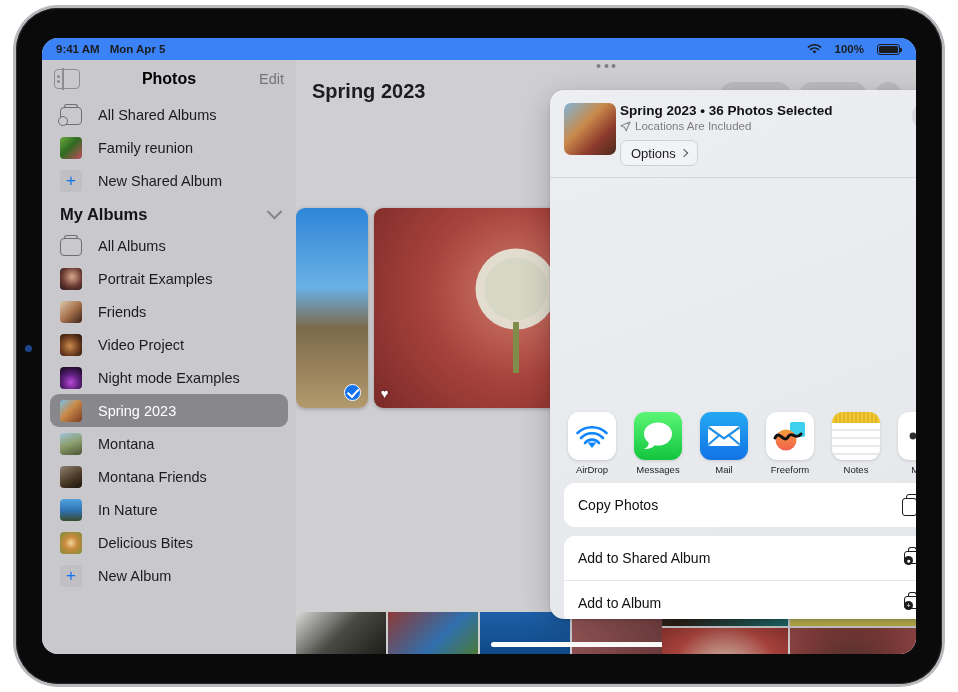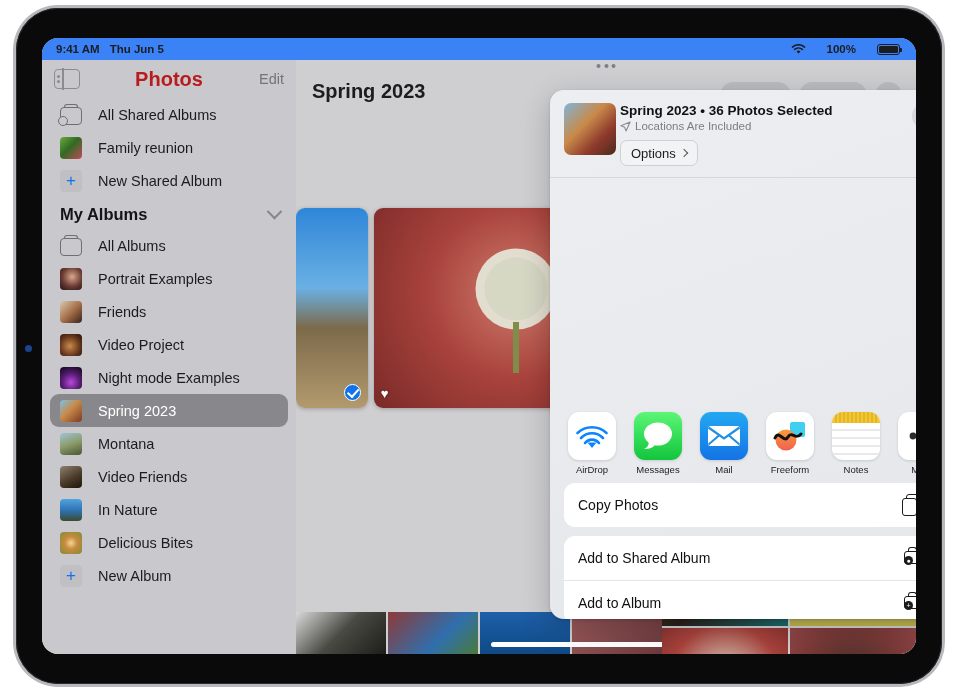--- a/index.html
+++ b/index.html
@@ -35,21 +35,21 @@
 
   
   #statusbar {
     position: absolute; left: 0; top: 0; width: 100%; height: 22px;
     display: flex; align-items: center; justify-content: space-between;
     padding: 0 16px 0 14px;
     font-size: 11.5px; font-weight: bold; color: #1c1c1e;
     background: #3b82f6;
   }
   #status-left { display: flex; gap: 10px; }
-  #status-right { display: flex; align-items: center; gap: 21px; }
+  #status-right { display: flex; align-items: center; gap: 13px; }
   .batt {
     width: 23px; height: 11px; border-radius: 3px;
     border: 1.2px solid #1c1c1e; position: relative; display:inline-block;
   }
   .batt::after {
     content: ""; position: absolute; right: -3px; top: 3px;
     width: 2px; height: 4px; border-radius: 0 1px 1px 0; background: #1c1c1e;
   }
   .batt i {
     position: absolute; left: 1px; top: 1px; bottom: 1px; right: 1px;
@@ -76,21 +76,21 @@
   #sb-toggle::before {
     content: ""; position: absolute; left: 7px; top: -1.6px; bottom: -1.6px;
     width: 1.6px; background: #8b8b90;
   }
   #sb-toggle::after {
     content:""; position:absolute; left:2px; top:5px; width:3px; height:3px;
     border-radius:50%; background:#8b8b90; box-shadow:0 5px 0 #8b8b90;
   }
   #sb-title {
     position: absolute; left: 0; right: 0; text-align: center;
-    font-size: 20px; font-weight: bold; color: #b91c1c;
+    font-size: 16px; font-weight: bold; color: #000000;
   }
   #sb-edit { margin-left: auto; font-size: 14.5px; color: #737378; position: relative; z-index: 2;}
 
   .sb-section {
     display: flex; align-items: center; justify-content: space-between;
     padding: 8px 16px 5px 18px;
   }
   .sb-section .t { font-size: 16.5px; font-weight: bold; color: #141416; }
   .chev-d {
     width: 11px; height: 11px; border-right: 2px solid #85858a;
@@ -251,21 +251,21 @@
 </head>
 <body>
 
 <div id="device">
   <div id="side-dot"></div>
   <div id="bezel-inner">
 
     <div id="statusbar">
       <div id="status-left">
         <span>9:41 AM</span>
-        <span>Thu Jun 5</span>
+        <span>Mon Apr 5</span>
       </div>
       <div id="status-right">
         <svg width="15" height="11" viewBox="0 0 15 11">
           <path d="M7.5 9.6 5.6 7.5a2.8 2.8 0 0 1 3.8 0Z" fill="#1c1c1e"></path>
           <path d="M3.6 5.4a5.8 5.8 0 0 1 7.8 0" stroke="#1c1c1e" stroke-width="1.5" fill="none" stroke-linecap="round"></path>
           <path d="M1.4 3.1a9 9 0 0 1 12.2 0" stroke="#1c1c1e" stroke-width="1.5" fill="none" stroke-linecap="round"></path>
         </svg>
         <span>100%</span>
         <span class="batt">
             <i></i>
@@ -322,21 +322,21 @@
         <div class="sb-row sel">
           <span class="thumb" style="background:linear-gradient(135deg,#79c3e8 0%,#c98a4a 45%,#7a3a22 100%)"></span>
           <span>Spring 2023</span>
         </div>
         <div class="sb-row">
           <span class="thumb" style="background:linear-gradient(160deg,#9fc4d8 0%,#8b9c6a 50%,#4a5436 100%)"></span>
           <span>Montana</span>
         </div>
         <div class="sb-row">
           <span class="thumb" style="background:linear-gradient(150deg,#8e8170 0%,#4c3b28 55%,#1c140c 100%)"></span>
-          <span>Video Friends</span>
+          <span>Montana Friends</span>
         </div>
         <div class="sb-row">
           <span class="thumb" style="background:linear-gradient(180deg,#4fa3e0 0%,#2f6fae 55%,#3a4c2a 100%)"></span>
           <span>In Nature</span>
         </div>
         <div class="sb-row">
           <span class="thumb" style="background:radial-gradient(circle at 50% 50%,#f0d79a 0%,#c98a3c 40%,#7d8c3c 100%)"></span>
           <span>Delicious Bites</span>
         </div>
         <div class="sb-row">

